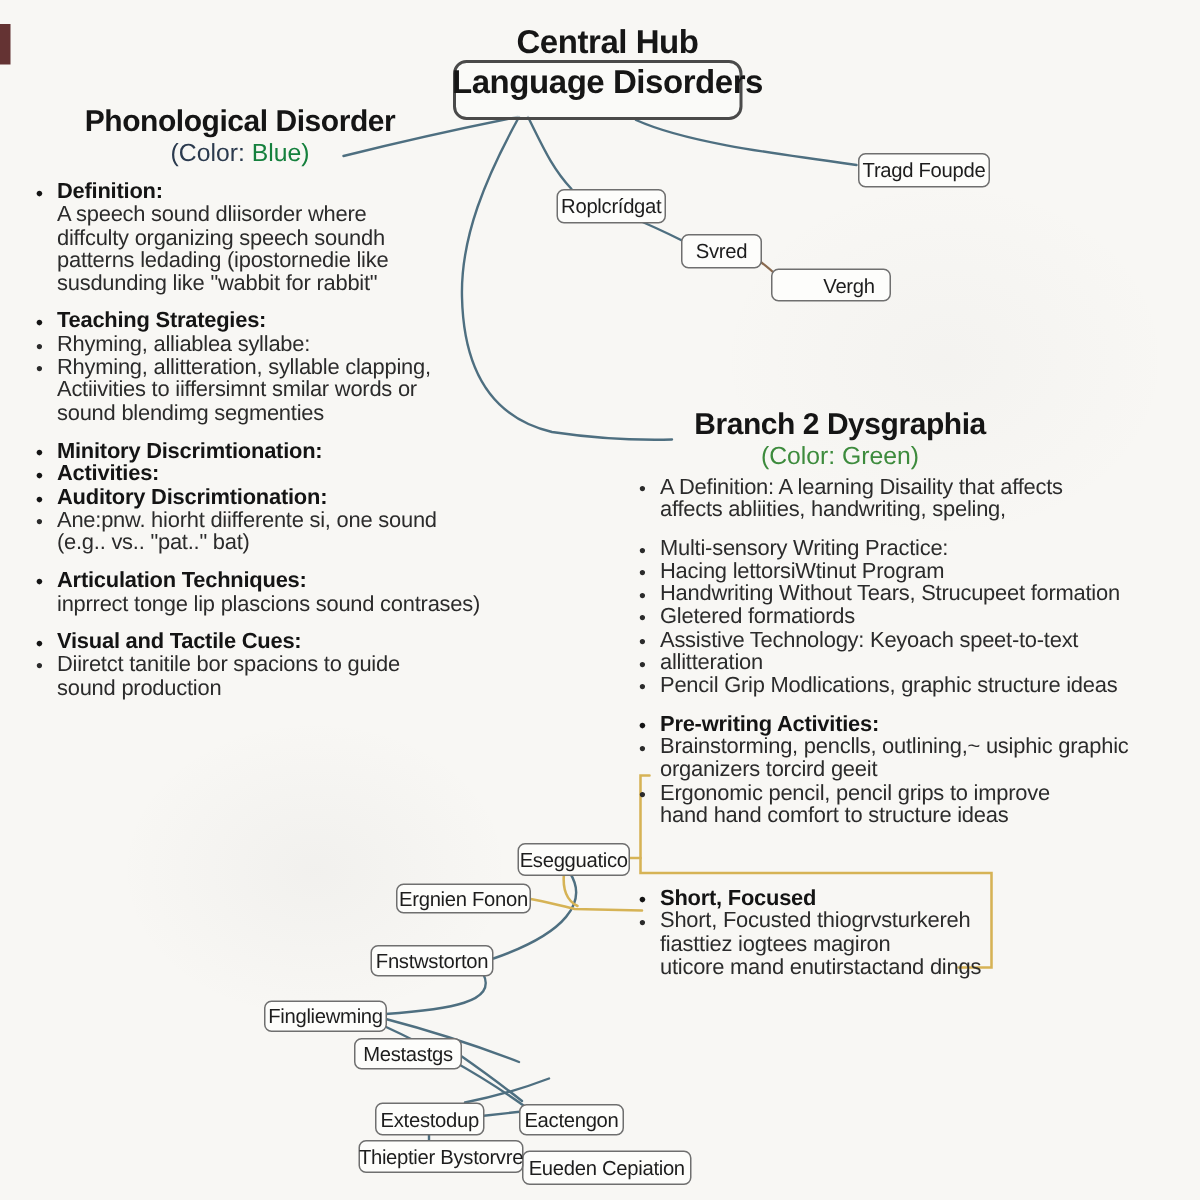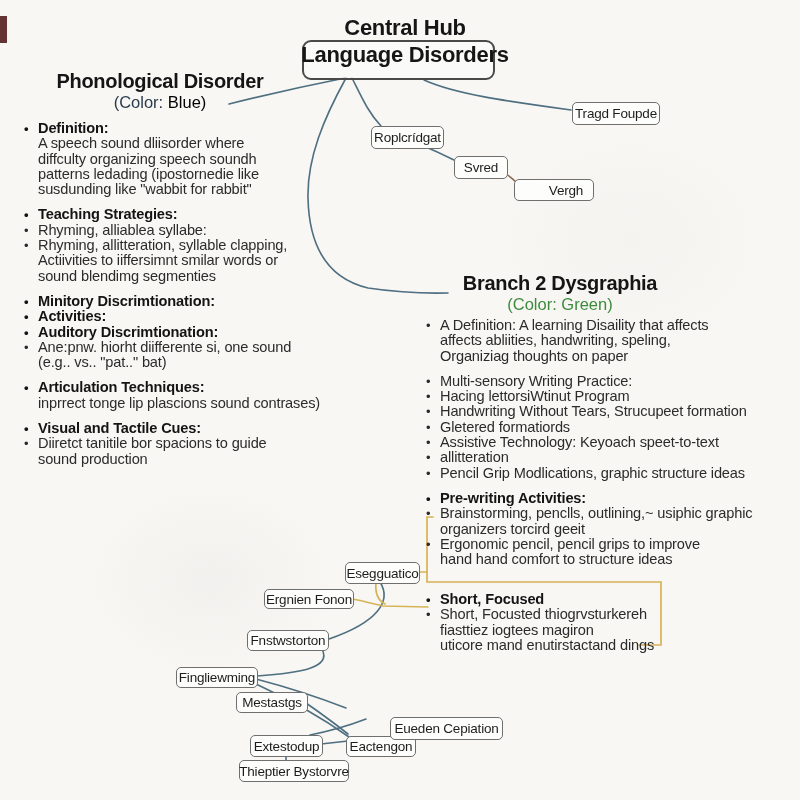--- a/index.html
+++ b/index.html
@@ -22,21 +22,21 @@
   .hub-text{position:absolute;left:285px;top:14px;width:240px;text-align:center;
             font-weight:700;font-size:22px;line-height:27px;color:#161616;letter-spacing:-.3px;}
 
   
   .branch-head{position:absolute;text-align:center;}
   .bh-left{left:18px;top:70px;width:284px;}
   .bh-right{left:428px;top:272px;width:264px;}
   .bh-title{font-weight:700;font-size:20px;line-height:23px;color:#151515;letter-spacing:-.3px;}
   .bh-sub{font-size:16.5px;line-height:19px;}
   .sub-dark{color:#2b3a4e;}
-  .blue-val{color:#000000;}
+  .blue-val{color:#15803d;}
   .green-val{color:#3d8b3d;}
 
   
   .textcol{position:absolute;}
   .col-left{left:24px;top:121px;width:330px;}
   .col-right{left:426px;top:318px;width:365px;}
   .col-short{left:426px;top:592px;width:300px;}
   .line{display:flex;white-space:nowrap;font-size:14.6px;line-height:15.3px;color:#2b2b2b;letter-spacing:-.15px;}
   .line .bullet{width:14px;flex:0 0 14px;font-size:13px;}
   .line.gap{margin-top:10px;}
@@ -50,21 +50,21 @@
   .n-roplcrdgat{left:371px;top:126px;width:71px;height:21px;}
   .n-svred{left:454px;top:156px;width:52px;height:21px;}
   .n-vergh{left:514px;top:179px;width:54px;height:20px;padding-left:24px;}
   .n-esegguatio{left:345px;top:562px;width:73px;height:20px;}
   .n-ergnien{left:264px;top:589px;width:88px;height:18px;}
   .n-fnstw{left:247px;top:630px;width:80px;height:19px;}
   .n-fingliew{left:176px;top:667px;width:80px;height:19px;}
   .n-mestastgs{left:236px;top:692px;width:70px;height:19px;}
   .n-eactengon{left:346px;top:700px;width:68px;height:19px;margin-top:36px;}
   .n-extestodup{left:250px;top:735px;width:71px;height:20px;}
-  .n-eueden{left:348px;top:717px;width:111px;height:21px;margin-left:42px;}
+  .n-eueden{left:348px;top:767px;width:111px;height:21px;}
   .n-thieptier{left:239px;top:760px;width:108px;height:20px;}
 </style>
 </head>
 <body>
 
 <div class="smudge" style="left:80px;top:480px;width:260px;height:200px;background:radial-gradient(closest-side,rgba(120,120,120,.05),rgba(120,120,120,0));"></div>
 <div class="smudge" style="left:480px;top:120px;width:300px;height:240px;background:radial-gradient(closest-side,rgba(140,140,140,.04),rgba(140,140,140,0));"></div>
 
 <svg id="svg-layer" viewBox="0 0 800 800">
 
@@ -211,24 +211,20 @@
 
 <div class="textcol col-right">
 
 <div class="line">
       <span class="bullet">•</span>
       <span class="txt">A Definition: A learning Disaility that affects</span>
     </div>
     <div class="line">
       <span class="bullet"></span>
       <span class="txt">affects abliities, handwriting, speling,</span>
-    </div>
-    <div class="line">
-      <span class="bullet"></span>
-      <span class="txt">Organiziag thoughts on paper</span>
     </div>
     <div class="line gap">
       <span class="bullet">•</span>
       <span class="txt">Multi-sensory Writing Practice:</span>
     </div>
     <div class="line">
       <span class="bullet">•</span>
       <span class="txt">Hacing lettorsiWtinut Program</span>
     </div>
     <div class="line">

